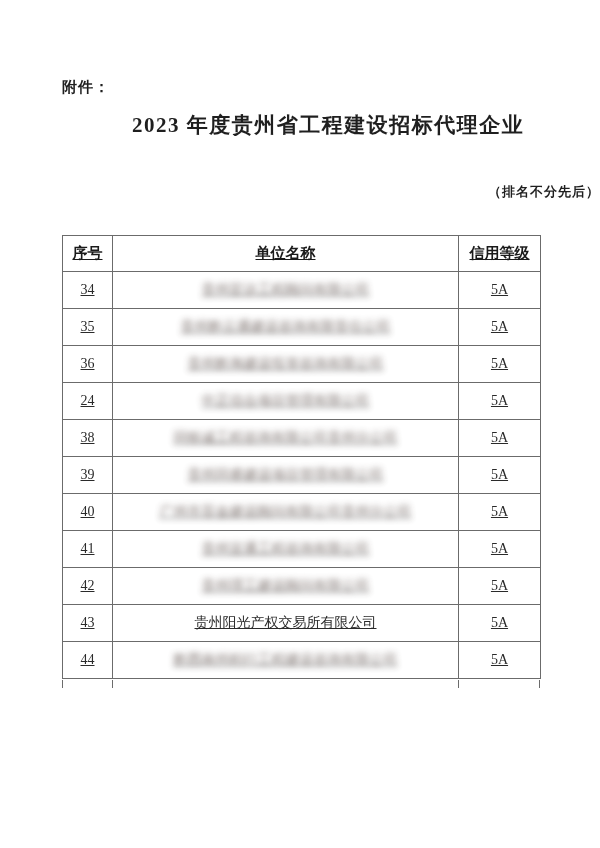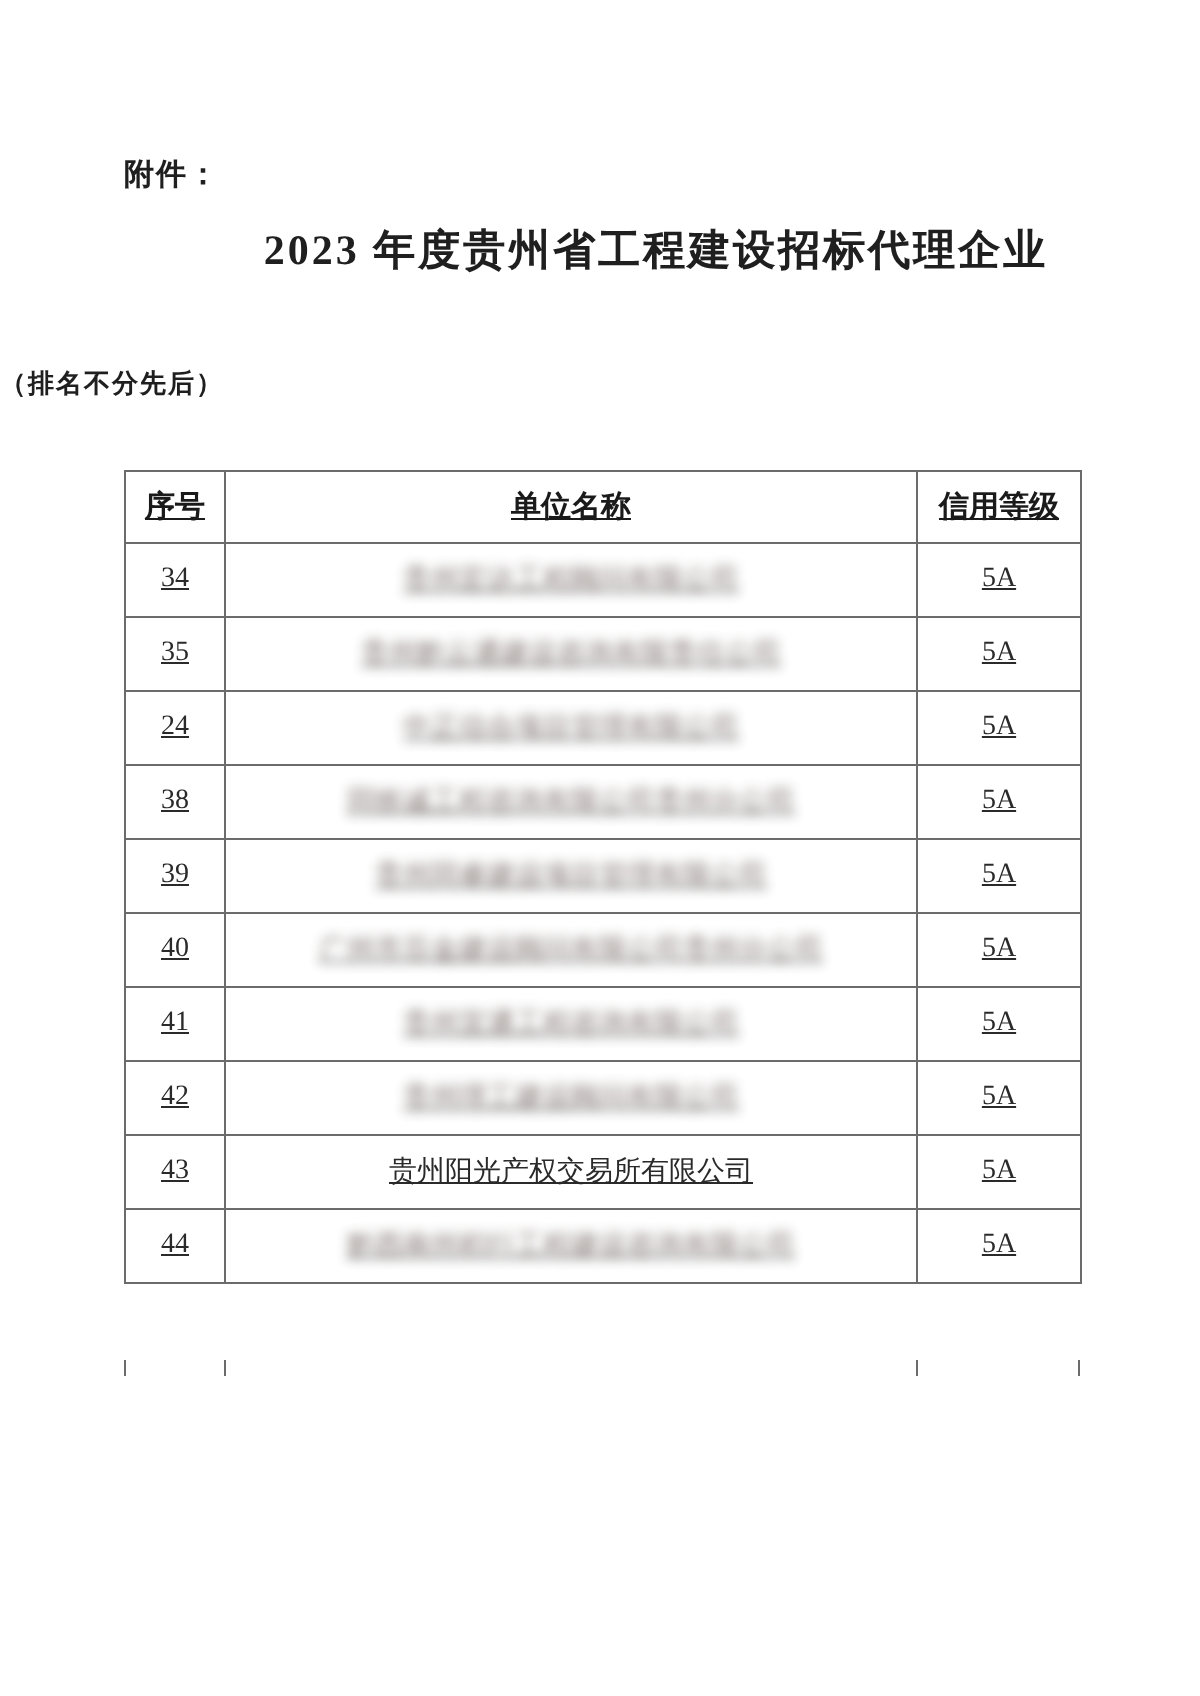--- a/index.html
+++ b/index.html
@@ -34,21 +34,21 @@
     font-weight: bold;
     line-height: 31px;
     letter-spacing: 1.5px;
     padding-left: 28px;
   }
   .subtitle {
     position: absolute;
     left: 0;
     top: 183px;
     width: 100%;
-    text-align: left;
+    text-align: right;
     font-size: 13px;
     font-weight: bold;
     letter-spacing: 1px;
   }
   table.results {
     position: absolute;
     left: 62px;
     top: 235px;
     width: 478px;
     border-collapse: collapse;
@@ -128,20 +128,25 @@
         <td>34</td>
         <td class="name-cell"><span class="blurred">贵州宏达工程顾问有限公司</span></td>
         <td>5A</td>
       </tr>
       <tr>
         <td>35</td>
         <td class="name-cell"><span class="blurred">贵州黔云通建设咨询有限责任公司</span></td>
         <td>5A</td>
       </tr>
       <tr>
+        <td>36</td>
+        <td class="name-cell"><span class="blurred">贵州黔海建设投资咨询有限公司</span></td>
+        <td>5A</td>
+      </tr>
+      <tr>
         <td>24</td>
         <td class="name-cell"><span class="blurred">中正信合项目管理有限公司</span></td>
         <td>5A</td>
       </tr>
       <tr>
         <td>38</td>
         <td class="name-cell"><span class="blurred">同铁诚工程咨询有限公司贵州分公司</span></td>
         <td>5A</td>
       </tr>
       <tr>

